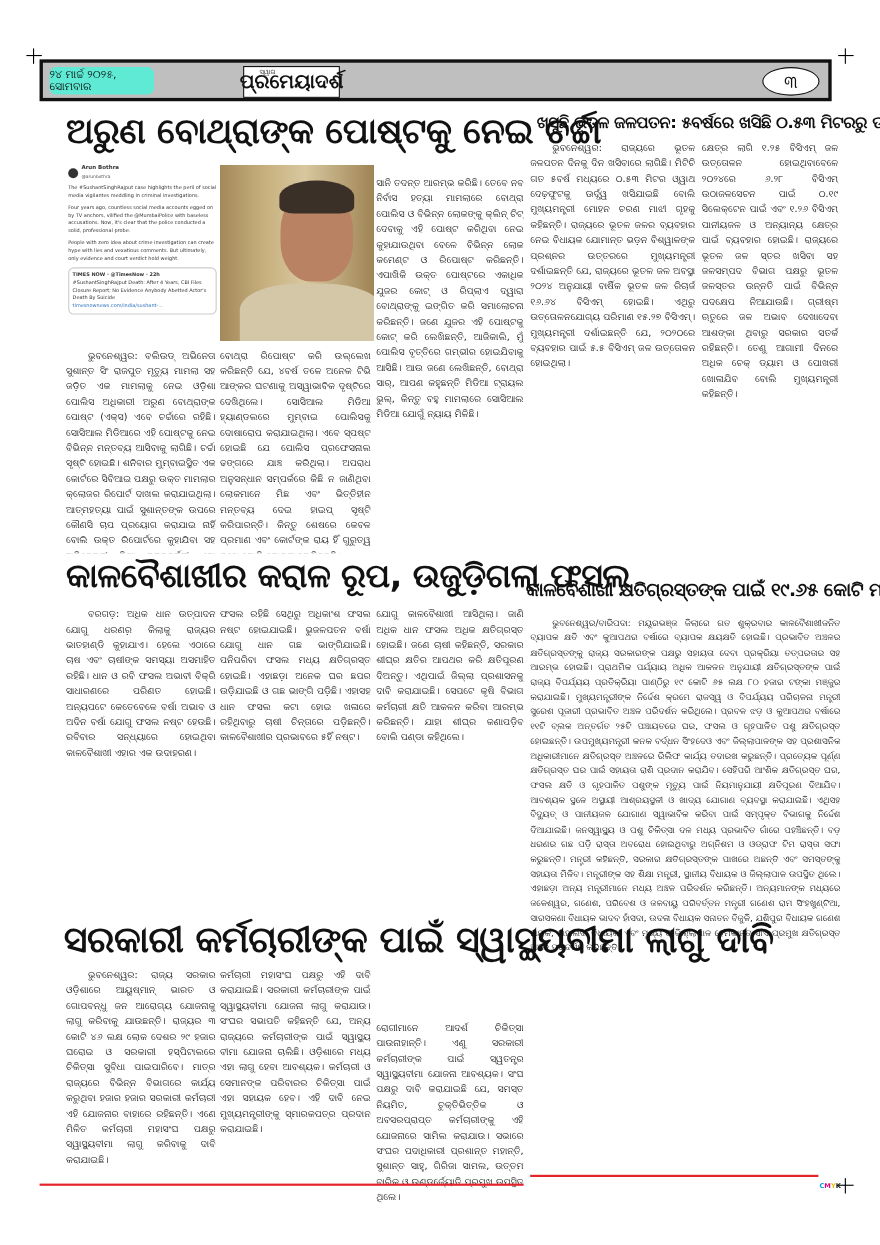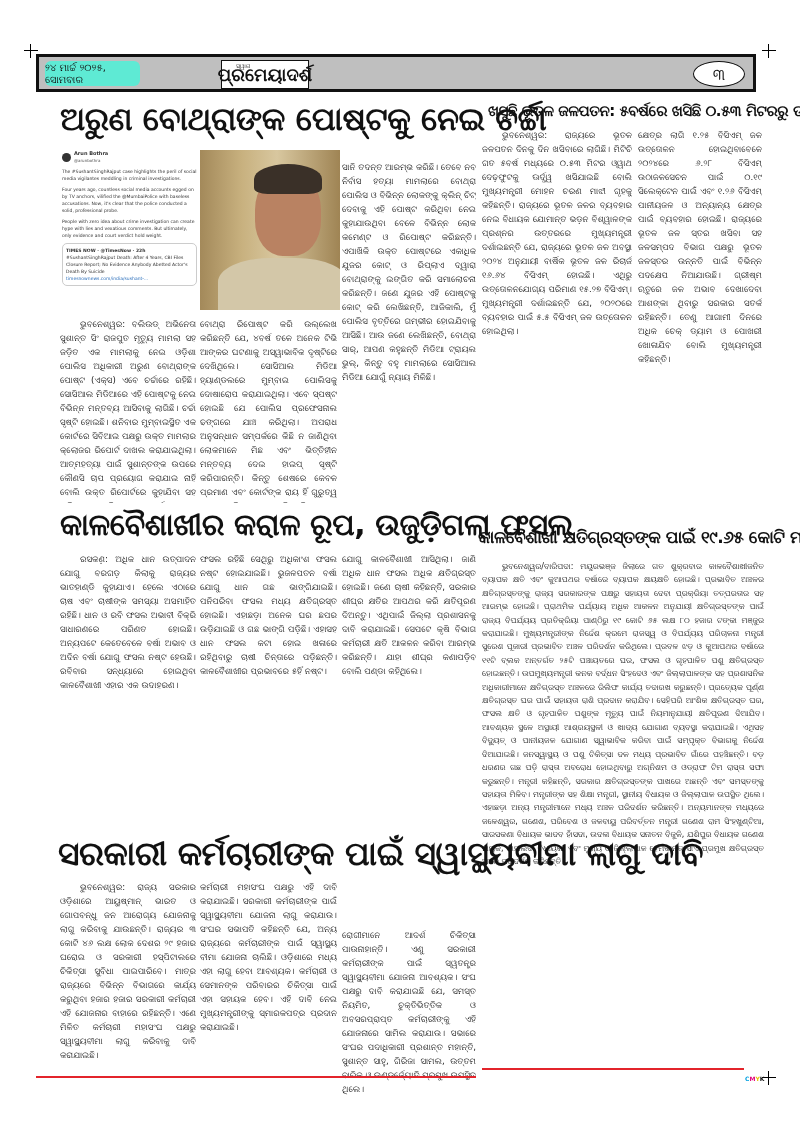--- a/index.html
+++ b/index.html
@@ -97,21 +97,21 @@
 <div class="headline h2">ଖସୁଛି ଭୂତଳ ଜଳପତନ: ୫ବର୍ଷରେ ଖସିଛି ୦.୫୩ ମିଟରରୁ ଊର୍ଦ୍ଧ୍ୱ</div>
 <div class="col" style="left:482px; top:128px; width:150px; height:378px;">
     <p>ଭୁବନେଶ୍ୱର: ରାଜ୍ୟରେ ଭୂତଳ ଜଳପତନ ଦିନକୁ ଦିନ ଖସିବାରେ ଲାଗିଛି। ମିଟିଚି ଗତ ୫ବର୍ଷ ମଧ୍ୟରେ ୦.୫୩ ମିଟର ଓ୍ୱାଥ ଦେଢ଼ଫୁଟକୁ ଊର୍ଦ୍ଧ୍ୱ ଖସିଯାଇଛି ବୋଲି ମୁଖ୍ୟମନ୍ତ୍ରୀ ମୋହନ ଚରଣ ମାଝୀ ଗୃହକୁ କହିଛନ୍ତି। ରାଜ୍ୟରେ ଭୂତଳ ଜଳର ବ୍ୟବହାର ନେଇ ବିଧାୟକ ଯୋମାନ୍ତ ଭଡ଼ନ ବିଶ୍ୱାଳଙ୍କ ପ୍ରଶ୍ନର ଉତ୍ତରରେ ମୁଖ୍ୟମନ୍ତ୍ରୀ ଦର୍ଶାଇଛନ୍ତି ଯେ, ରାଜ୍ୟରେ ଭୂତଳ ଜଳ ଅବସ୍ଥା ୨୦୨୪ ଅନୁଯାୟୀ ବାର୍ଷିକ ଭୂତଳ ଜଳ ରିଚାର୍ଜ ୧୬.୬୪ ବିସିଏମ୍ ହୋଇଛି। ଏଥିରୁ ଉତ୍ତୋଳନଯୋଗ୍ୟ ପରିମାଣ ୧୫.୨୭ ବିସିଏମ୍। ମୁଖ୍ୟମନ୍ତ୍ରୀ ଦର୍ଶାଇଛନ୍ତି ଯେ, ୨୦୨୦ରେ ବ୍ୟବହାର ପାଇଁ ୫.୫ ବିସିଏମ୍ ଜଳ ଉତ୍ତୋଳନ ହୋଇଥିଲା।</p>
   </div>
 <div class="col" style="left:638px; top:128px; width:124px; height:378px;">
     <p style="text-indent:0">କ୍ଷେତ୍ର ଲାଗି ୧.୨୫ ବିସିଏମ୍ ଜଳ ଉତ୍ତୋଳନ ହୋଇଥିବାବେଳେ ୨୦୨୪ରେ ୬.୨୮ ବିସିଏମ୍ ଉଠାଜଳସେଚନ ପାଇଁ ୦.୧୯ ସିଲେକ୍ଟେନ ପାଇଁ ଏବଂ ୧.୨୬ ବିସିଏମ୍ ପାନୀୟଜଳ ଓ ଅନ୍ୟାନ୍ୟ କ୍ଷେତ୍ର ପାଇଁ ବ୍ୟବହାର ହୋଇଛି। ରାଜ୍ୟରେ ଭୂତଳ ଜଳ ସ୍ତର ଖସିବା ସହ ଜଳସମ୍ପଦ ବିଭାଗ ପକ୍ଷରୁ ଭୂତଳ ଜଳସ୍ତର ଉନ୍ନତି ପାଇଁ ବିଭିନ୍ନ ପଦକ୍ଷେପ ନିଆଯାଉଛି। ଗ୍ରୀଷ୍ମ ଋତୁରେ ଜଳ ଅଭାବ ଦେଖାଦେବା ଆଶଙ୍କା ଥିବାରୁ ସରକାର ସତର୍କ ରହିଛନ୍ତି। ତେଣୁ ଆଗାମୀ ଦିନରେ ଅଧିକ ଚେକ୍ ଡ୍ୟାମ ଓ ପୋଖରୀ ଖୋଳାଯିବ ବୋଲି ମୁଖ୍ୟମନ୍ତ୍ରୀ କହିଛନ୍ତି।</p>
   </div>
 
 <div class="headline h3">କାଳବୈଶାଖୀର କରାଳ ରୂପ, ଉଜୁଡ଼ିଗଲା ଫସଲ</div>
 <div class="col" style="left:60px; top:552px; width:136px; height:265px;">
-    <p>ରସକଣ଼: ଅଧିକ ଧାନ ଉତ୍ପାଦନ ଯୋଗୁ ବରଗଡ଼ କିଲାକୁ ରାଜ୍ୟର ଭାତହାଣ୍ଡି କୁହାଯାଏ। ହେଲେ ଏଠାରେ ଚାଷ ଏବଂ ଚାଷୀଙ୍କ ସମସ୍ୟା ଅସମାହିତ ରହିଛି। ଧାନ ଓ ରବି ଫସଲ ଅଭାବୀ ବିକ୍ରି ସାଧାରଣରେ ପରିଣତ ହୋଇଛି। ଅନ୍ୟପଟେ କେତେବେଳେ ବର୍ଷା ଅଭାବ ଓ ଅଦିନ ବର୍ଷା ଯୋଗୁ ଫସଲ ନଷ୍ଟ ହେଉଛି। ରବିବାର ସନ୍ଧ୍ୟାରେ ହୋଇଥିବା କାଳବୈଶାଖୀ ଏହାର ଏକ ଉଦାହରଣ।</p>
+    <p>ବରଗଡ଼: ଅଧିକ ଧାନ ଉତ୍ପାଦନ ଯୋଗୁ ଧରଣର଼ କିଲାକୁ ରାଜ୍ୟର ଭାତହାଣ୍ଡି କୁହାଯାଏ। ହେଲେ ଏଠାରେ ଚାଷ ଏବଂ ଚାଷୀଙ୍କ ସମସ୍ୟା ଅସମାହିତ ରହିଛି। ଧାନ ଓ ରବି ଫସଲ ଅଭାବୀ ବିକ୍ରି ସାଧାରଣରେ ପରିଣତ ହୋଇଛି। ଅନ୍ୟପଟେ କେତେବେଳେ ବର୍ଷା ଅଭାବ ଓ ଅଦିନ ବର୍ଷା ଯୋଗୁ ଫସଲ ନଷ୍ଟ ହେଉଛି। ରବିବାର ସନ୍ଧ୍ୟାରେ ହୋଇଥିବା କାଳବୈଶାଖୀ ଏହାର ଏକ ଉଦାହରଣ।</p>
   </div>
 <div class="col" style="left:200px; top:552px; width:137px; height:265px;">
     <p style="text-indent:0">ଫସଲ ରହିଛି ସେଥିରୁ ଅଧିକାଂଶ ଫସଲ ନଷ୍ଟ ହୋଇଯାଇଛି। ଭୁଜଳପତନ ବର୍ଷା ଯୋଗୁ ଧାନ ଗଛ ଭାଙ୍ଗିଯାଇଛି। ପନିପରିବା ଫସଲ ମଧ୍ୟ କ୍ଷତିଗ୍ରସ୍ତ ହୋଇଛି। ଏହାଛଡ଼ା ଅନେକ ଘର ଛପର ଉଡ଼ିଯାଇଛି ଓ ଗଛ ଭାଙ୍ଗି ପଡ଼ିଛି। ଏହାସହ ଧାନ ଫସଲ କଟା ହୋଇ ଖଳାରେ ରହିଥିବାରୁ ଚାଷୀ ଚିନ୍ତାରେ ପଡ଼ିଛନ୍ତି। କାଳବୈଶାଖୀର ପ୍ରଭାବରେ ୫ହିଁ ନଷ୍ଟ।</p>
   </div>
 <div class="col" style="left:342px; top:552px; width:134px; height:265px;">
     <p style="text-indent:0">ଯୋଗୁ କାଳବୈଶାଖୀ ଆସିଥିଲା। ଜାଣି ଅଧିକ ଧାନ ଫସଲ ଅଧିକ କ୍ଷତିଗ୍ରସ୍ତ ହୋଇଛି। ଜଣେ ଚାଷୀ କହିଛନ୍ତି, ସରକାର ଶୀଘ୍ର କ୍ଷତିର ଆପଥର କରି କ୍ଷତିପୂରଣ ଦିଅନ୍ତୁ। ଏଥିପାଇଁ ଜିଲ୍ଲା ପ୍ରଶାସନକୁ ଦାବି କରାଯାଇଛି। ସେପଟେ କୃଷି ବିଭାଗ କର୍ମଚାରୀ କ୍ଷତି ଆକଳନ କରିବା ଆରମ୍ଭ କରିଛନ୍ତି। ଯାହା ଶୀଘ୍ର କଣାପଡ଼ିବ ବୋଲି ପଣ୍ଡା କହିଥିଲେ।</p>
   </div>
 
 <div class="headline h4">କାଳବୈଶାଖୀ କ୍ଷତିଗ୍ରସ୍ତଙ୍କ ପାଇଁ ୧୯.୬୫ କୋଟି ମଞ୍ଜୁର</div>
 <div class="col" style="left:482px; top:560px; width:282px; height:505px; font-size:8px; line-height:13.4px;">

